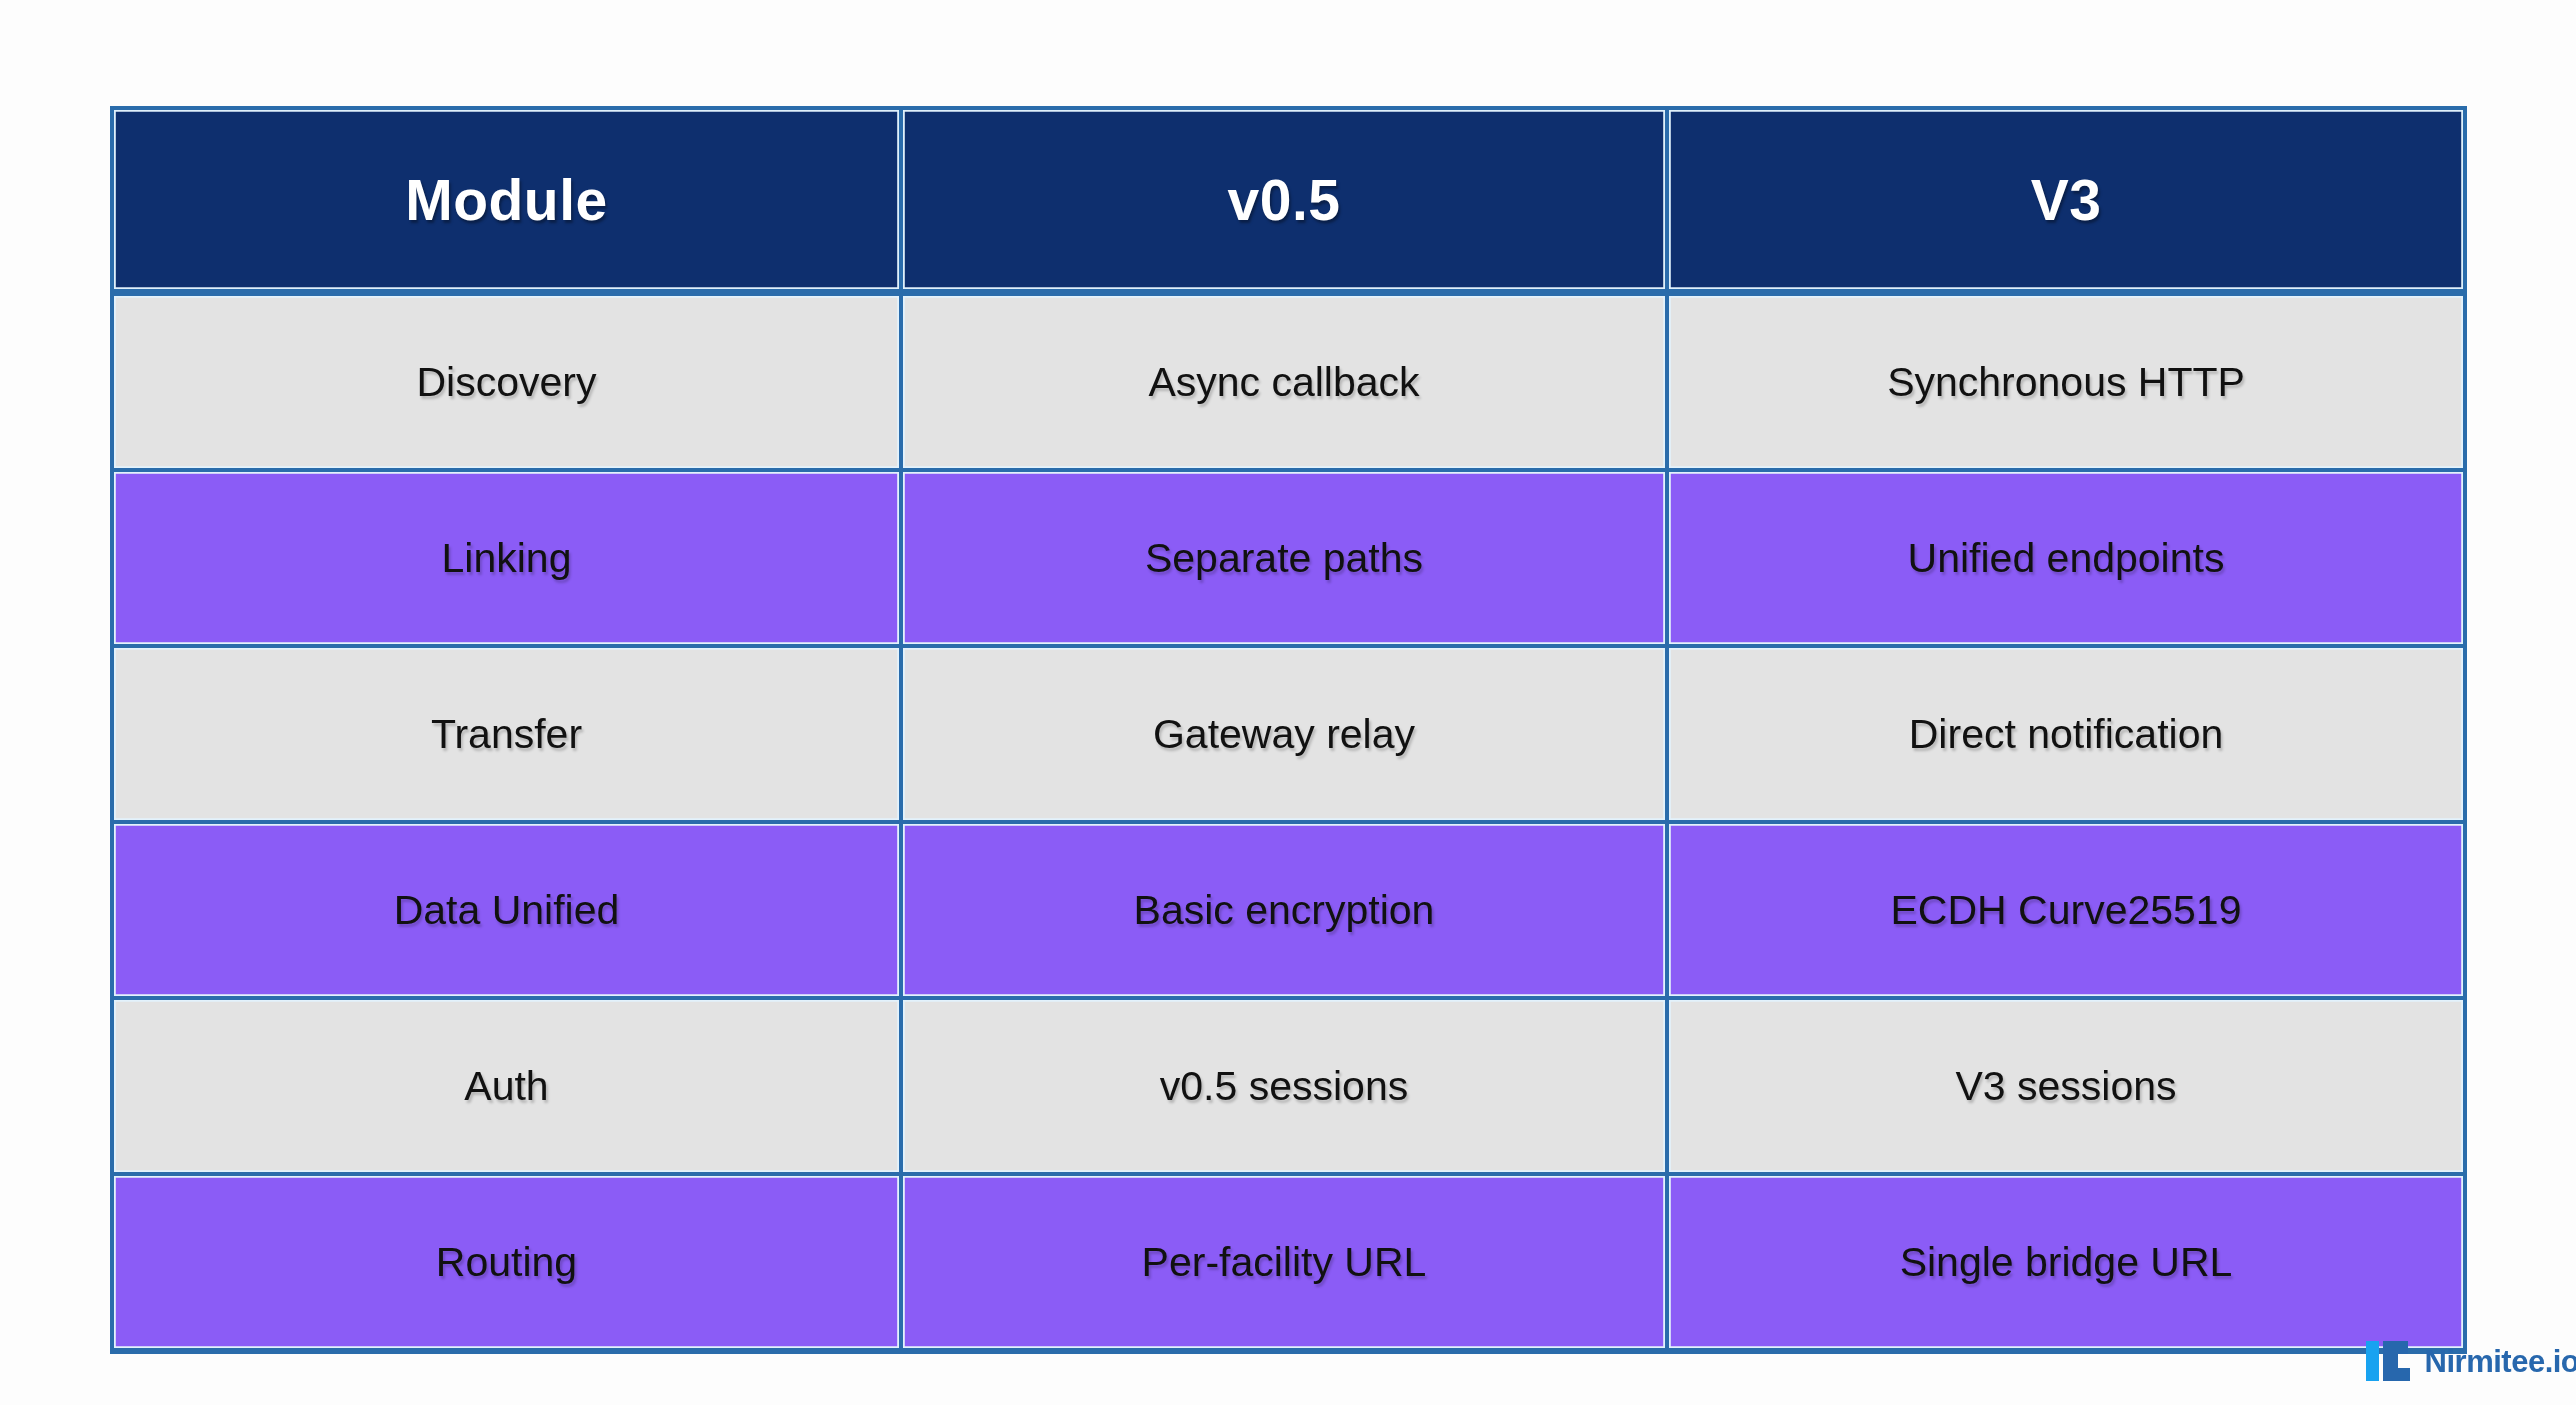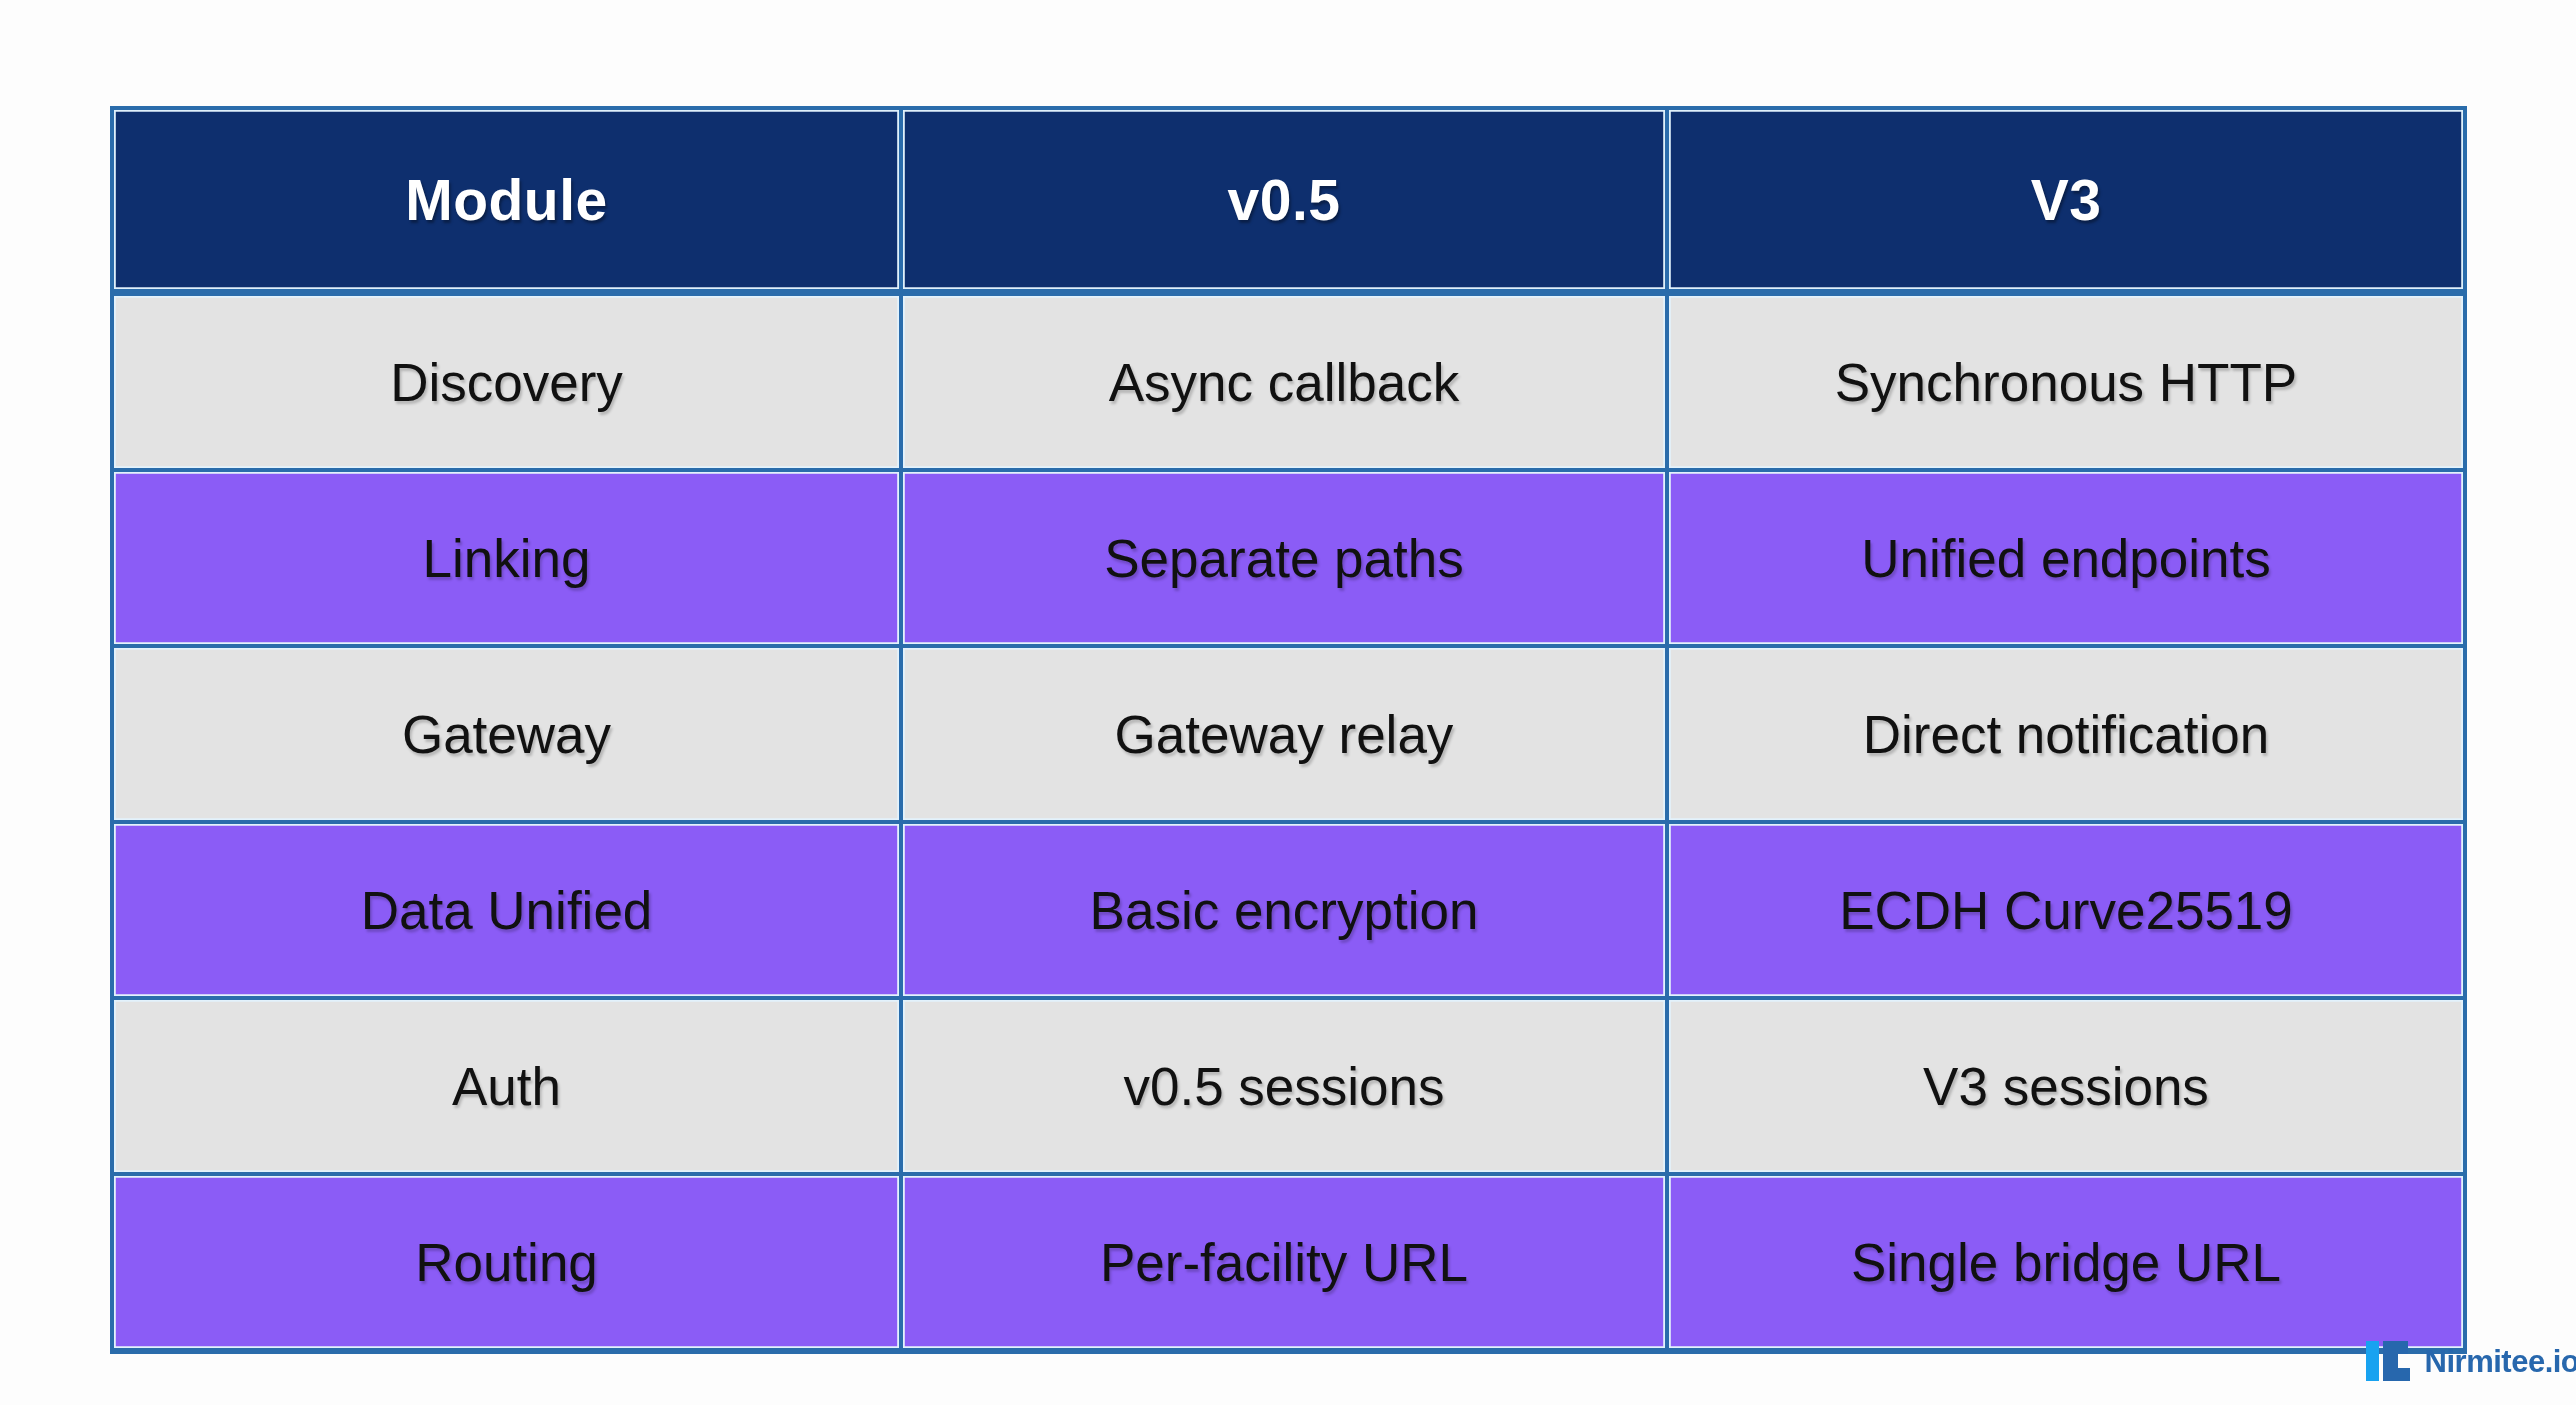--- a/index.html
+++ b/index.html
@@ -60,21 +60,21 @@
   }
   table.cmp thead th.h1 { border-right-width: 2.7px; }
   table.cmp thead th.h2 { border-left-width: 2.7px; border-right-width: 2.7px; }
   table.cmp thead th.h3 { border-left-width: 2.7px; margin-top: 48px; }
 
   
   table.cmp tbody td {
     height: 170px;
     text-align: center;
     vertical-align: middle;
-    font-size: 53px;
+    font-size: 41px;
     font-weight: normal;
     color: #111111;
     border: 4.6px solid #2a6cab;
     border-top-width: 2.7px;
     border-bottom-width: 2.7px;
     box-shadow: inset 0 0 0 1.8px #e3f2fc;
     text-shadow: 1.8px 2.7px 2.7px rgba(0,0,0,0.20);
   }
   table.cmp tbody td.c-1 { border-right-width: 2.7px; }
   table.cmp tbody td.c-2 { border-left-width: 2.7px; border-right-width: 2.7px; }
@@ -158,21 +158,21 @@
           <td class="c-1">Discovery</td>
           <td class="c-2">Async callback</td>
           <td class="c-3">Synchronous HTTP</td>
         </tr>
         <tr class="band-b">
           <td class="c-1">Linking</td>
           <td class="c-2">Separate paths</td>
           <td class="c-3">Unified endpoints</td>
         </tr>
         <tr class="band-a">
-          <td class="c-1">Gateway</td>
+          <td class="c-1">Transfer</td>
           <td class="c-2">Gateway relay</td>
           <td class="c-3">Direct notification</td>
         </tr>
         <tr class="band-b">
           <td class="c-1">Data Unified</td>
           <td class="c-2">Basic encryption</td>
           <td class="c-3">ECDH Curve25519</td>
         </tr>
         <tr class="band-a">
           <td class="c-1">Auth</td>

